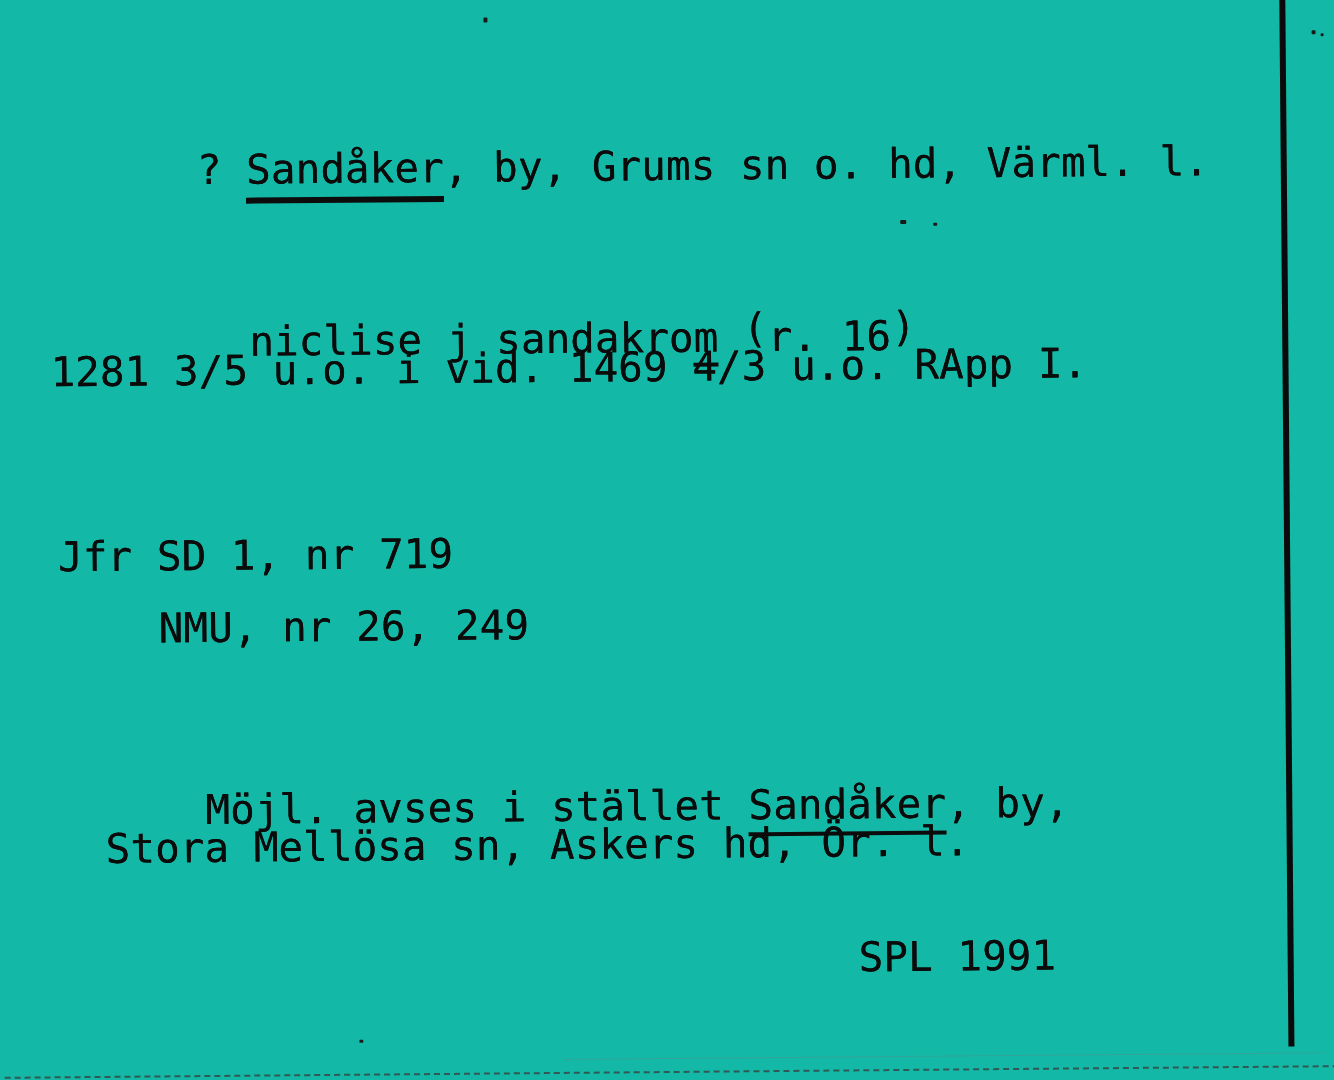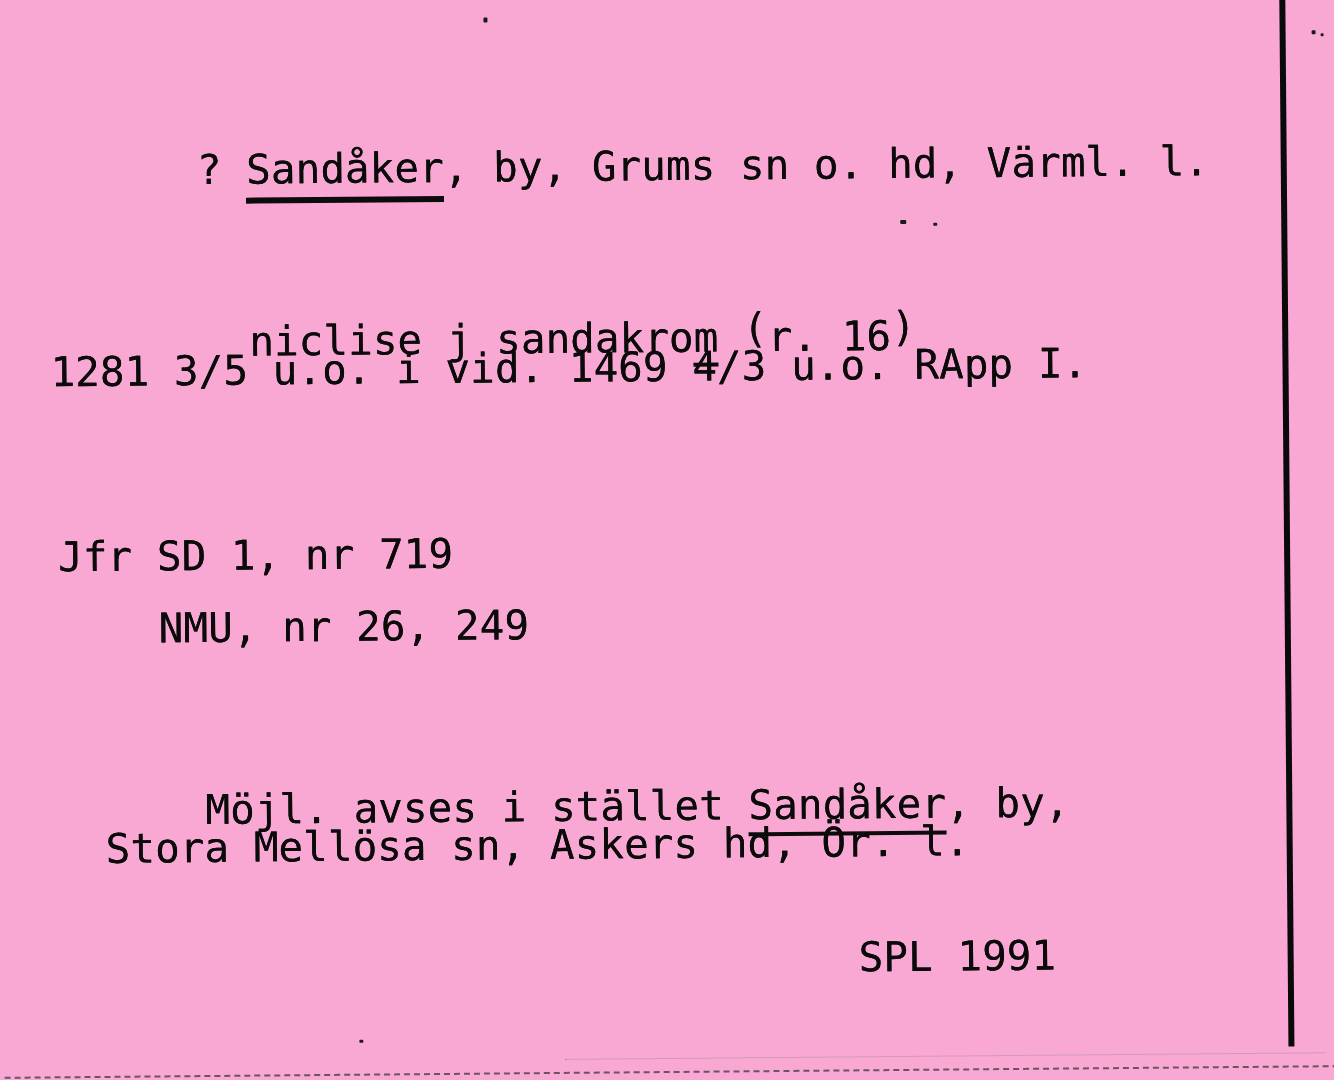--- a/index.html
+++ b/index.html
@@ -4,21 +4,21 @@
 <style>
   html, body {
     margin: 0; padding: 0;
     width: 1334px; height: 1080px;
     background: #ffffff;
     overflow: hidden;
   }
   .page {
     position: relative;
     width: 1334px; height: 1080px;
-    background: #f9a8d4;
+    background: #14b8a6;
   }
   .scan-rotate {
     position: absolute;
     left: 0; top: 0;
     width: 1334px; height: 1080px;
     transform: rotate(-0.5deg);
     transform-origin: 50% 50%;
   }
   .line {
     position: absolute;

